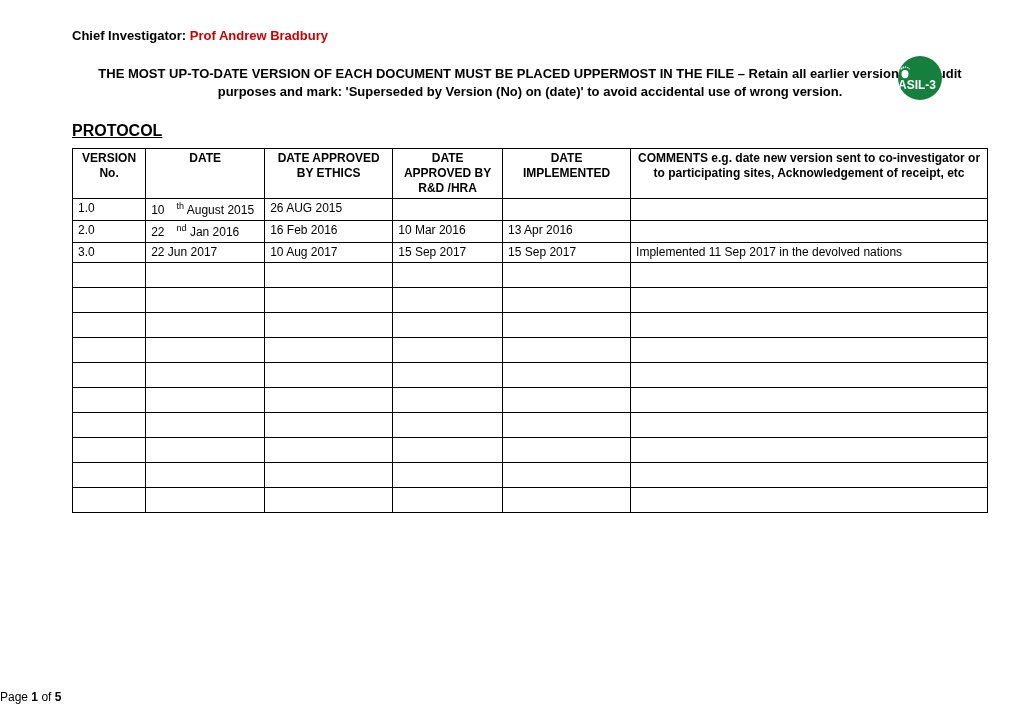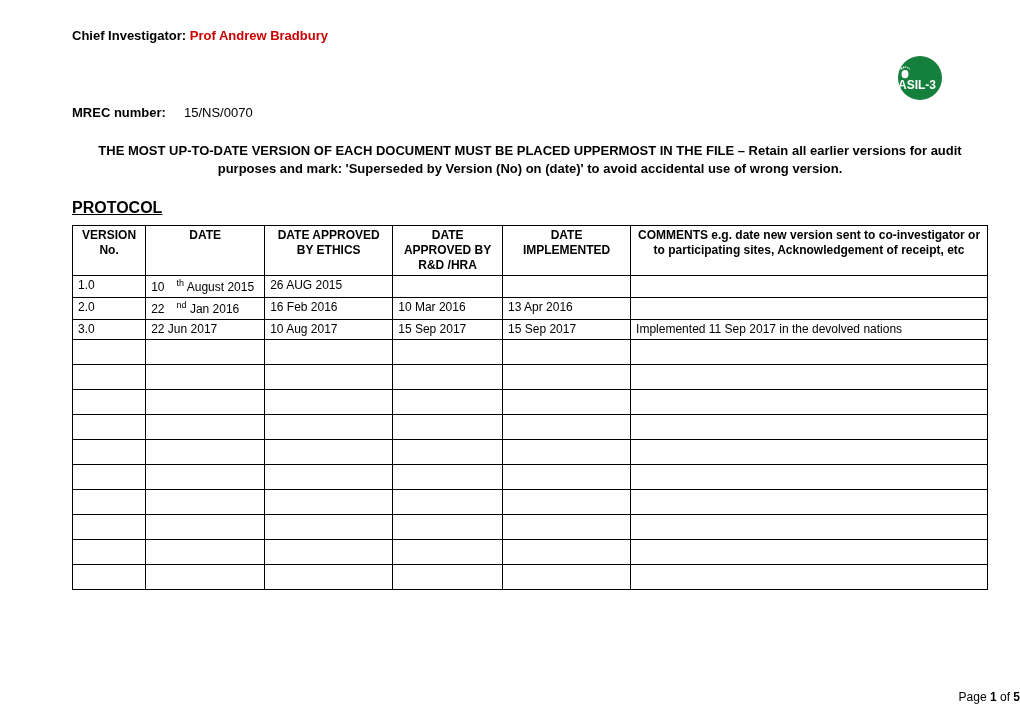--- a/index.html
+++ b/index.html
@@ -94,21 +94,21 @@
   .col-e  { width: 14%; }
   .col-r  { width: 12%; }
   .col-i  { width: 14%; }
   .col-c  { width: 39%; }
   table.protocol td.blank-row { height: 20px; }
   .pager {
     position: absolute;
     bottom: 16px;
     left: 0;
     width: 100%;
-    text-align: right;
+    text-align: left;
     font-size: 12px;
   }
   .pager .b { font-weight: bold; }
   sup { font-size: 0.75em; margin-left: 12px; }
 </style>
 </head>
 <body>
 
 <div class="page">
 
@@ -122,23 +122,20 @@
         <ellipse cx="10" cy="13" rx="5" ry="6" fill="#fff"></ellipse>
         <circle cx="5" cy="5" r="1.4" fill="#fff"></circle>
         <circle cx="8" cy="3.5" r="1.2" fill="#fff"></circle>
         <circle cx="11" cy="3" r="1.1" fill="#fff"></circle>
         <circle cx="14" cy="3.8" r="1" fill="#fff"></circle>
         <circle cx="16" cy="5.5" r="0.9" fill="#fff"></circle>
       </svg><span>ASIL-3</span>
     </span>
   </div>
 
-  <div class="mrec-line">
-    <span class="mrec-label">MREC number:</span>&nbsp;&nbsp;&nbsp;&nbsp;&nbsp;<span>15/NS/0070</span>
-  </div>
 
 
   <div class="instructions">THE MOST UP-TO-DATE VERSION OF EACH DOCUMENT MUST BE PLACED UPPERMOST IN THE FILE – Retain all earlier versions for audit purposes and mark: 'Superseded by Version (No) on (date)' to avoid accidental use of wrong version.</div>
 
   <div class="section-title">PROTOCOL</div>
 
   <table class="protocol">
     <colgroup>
       <col class="col-v">
         <col class="col-d">

